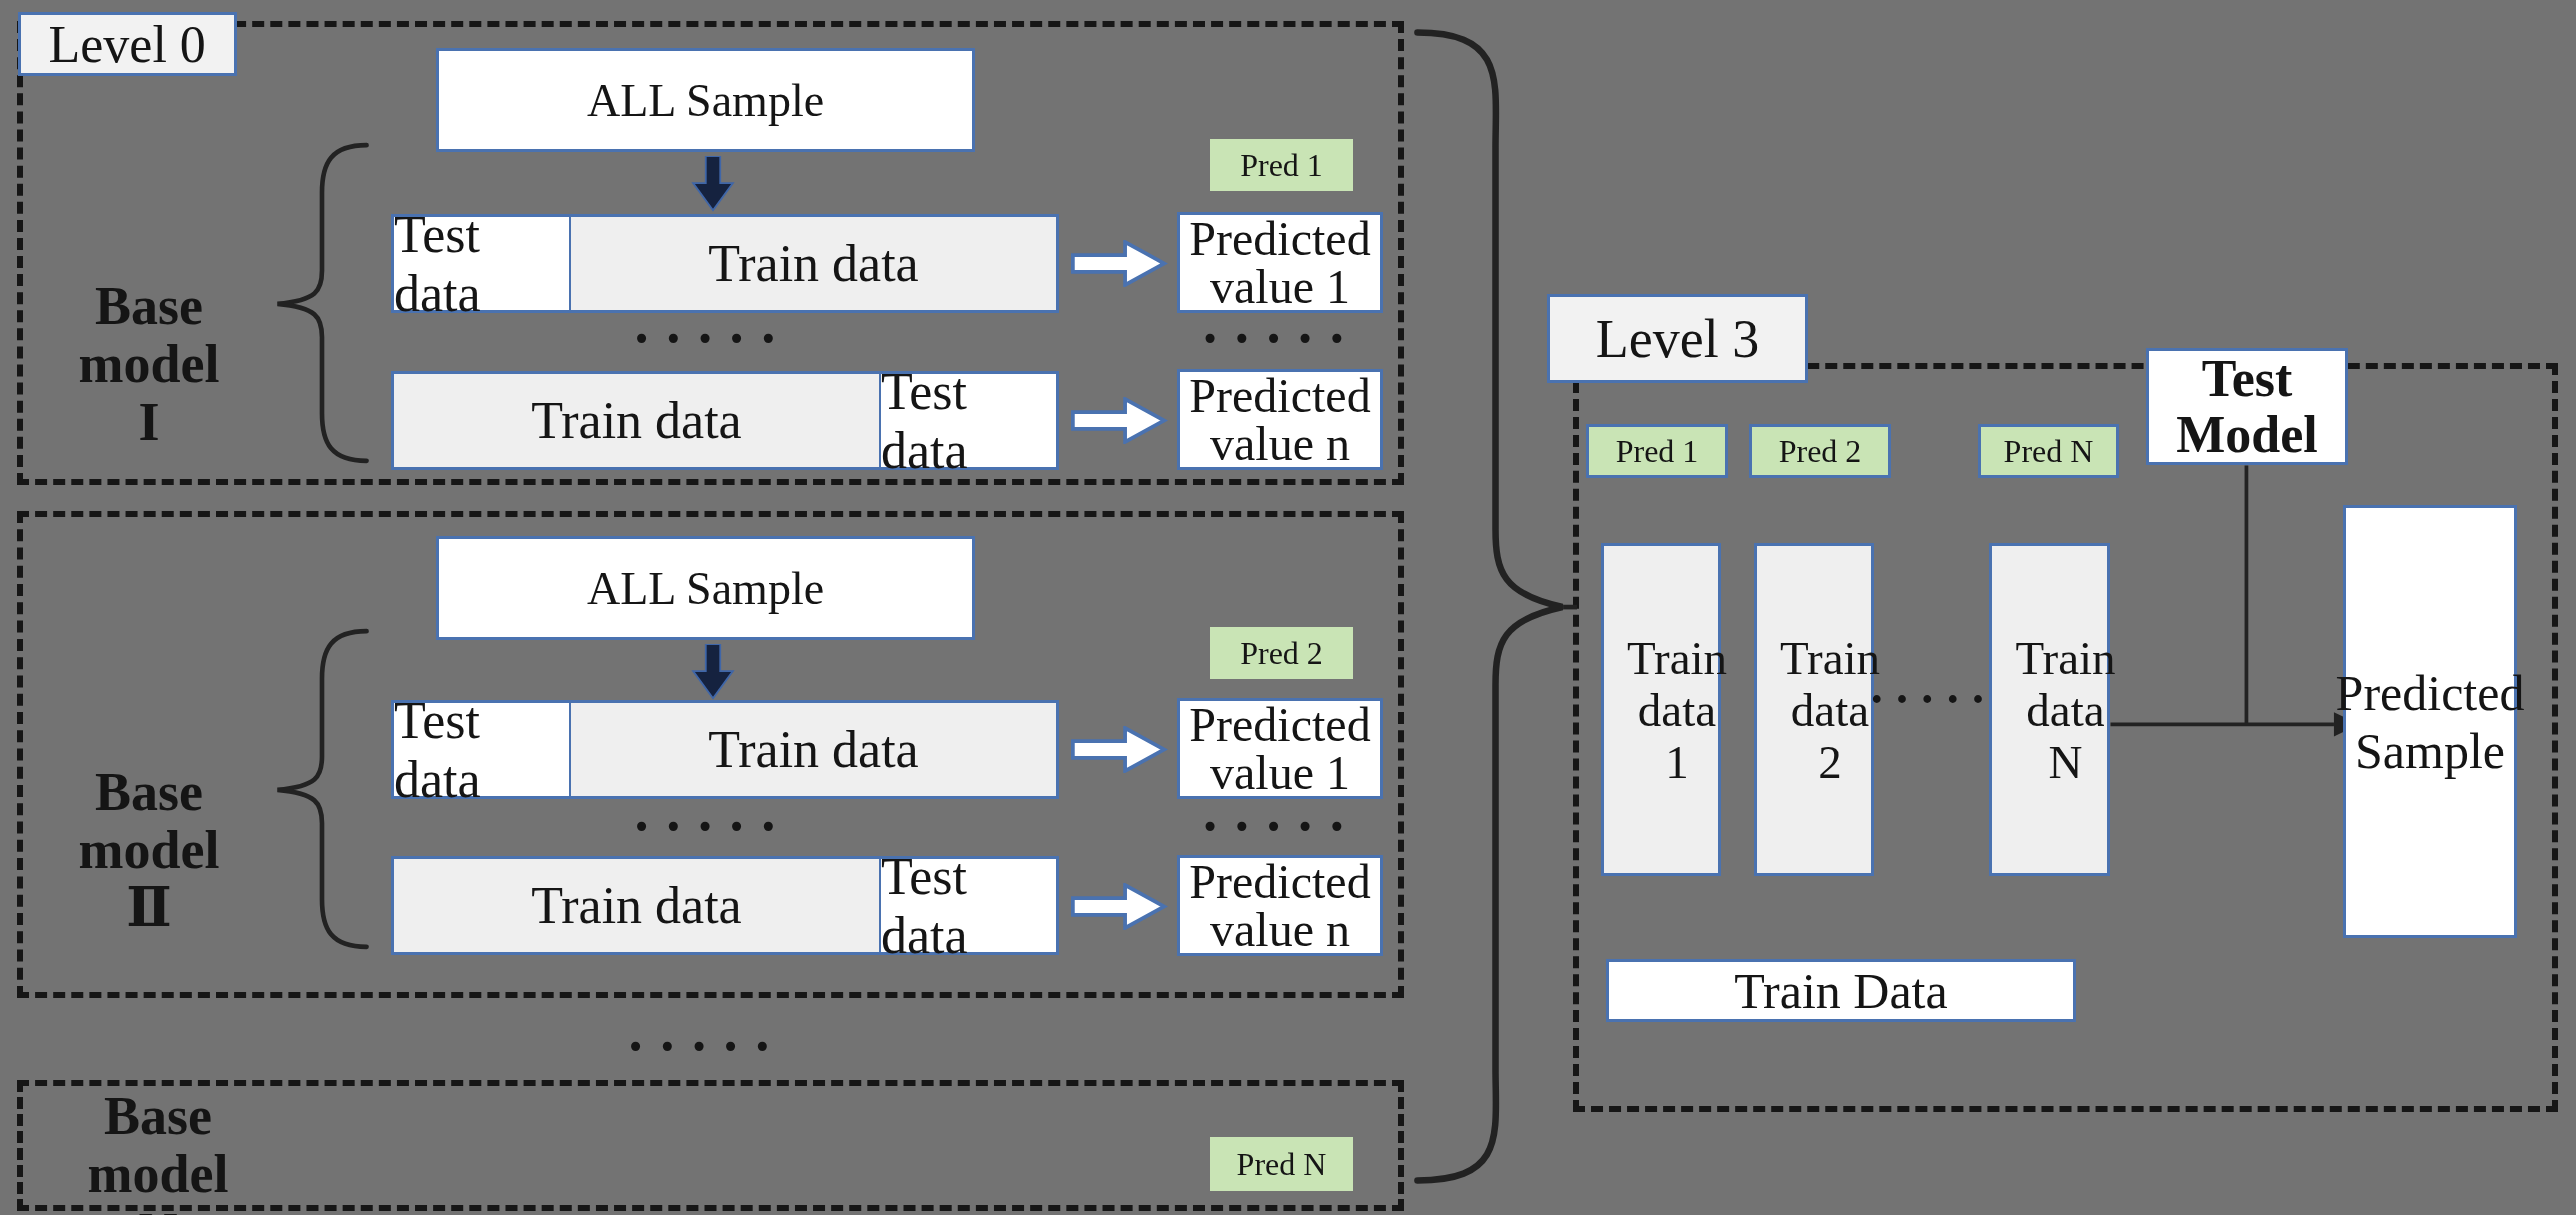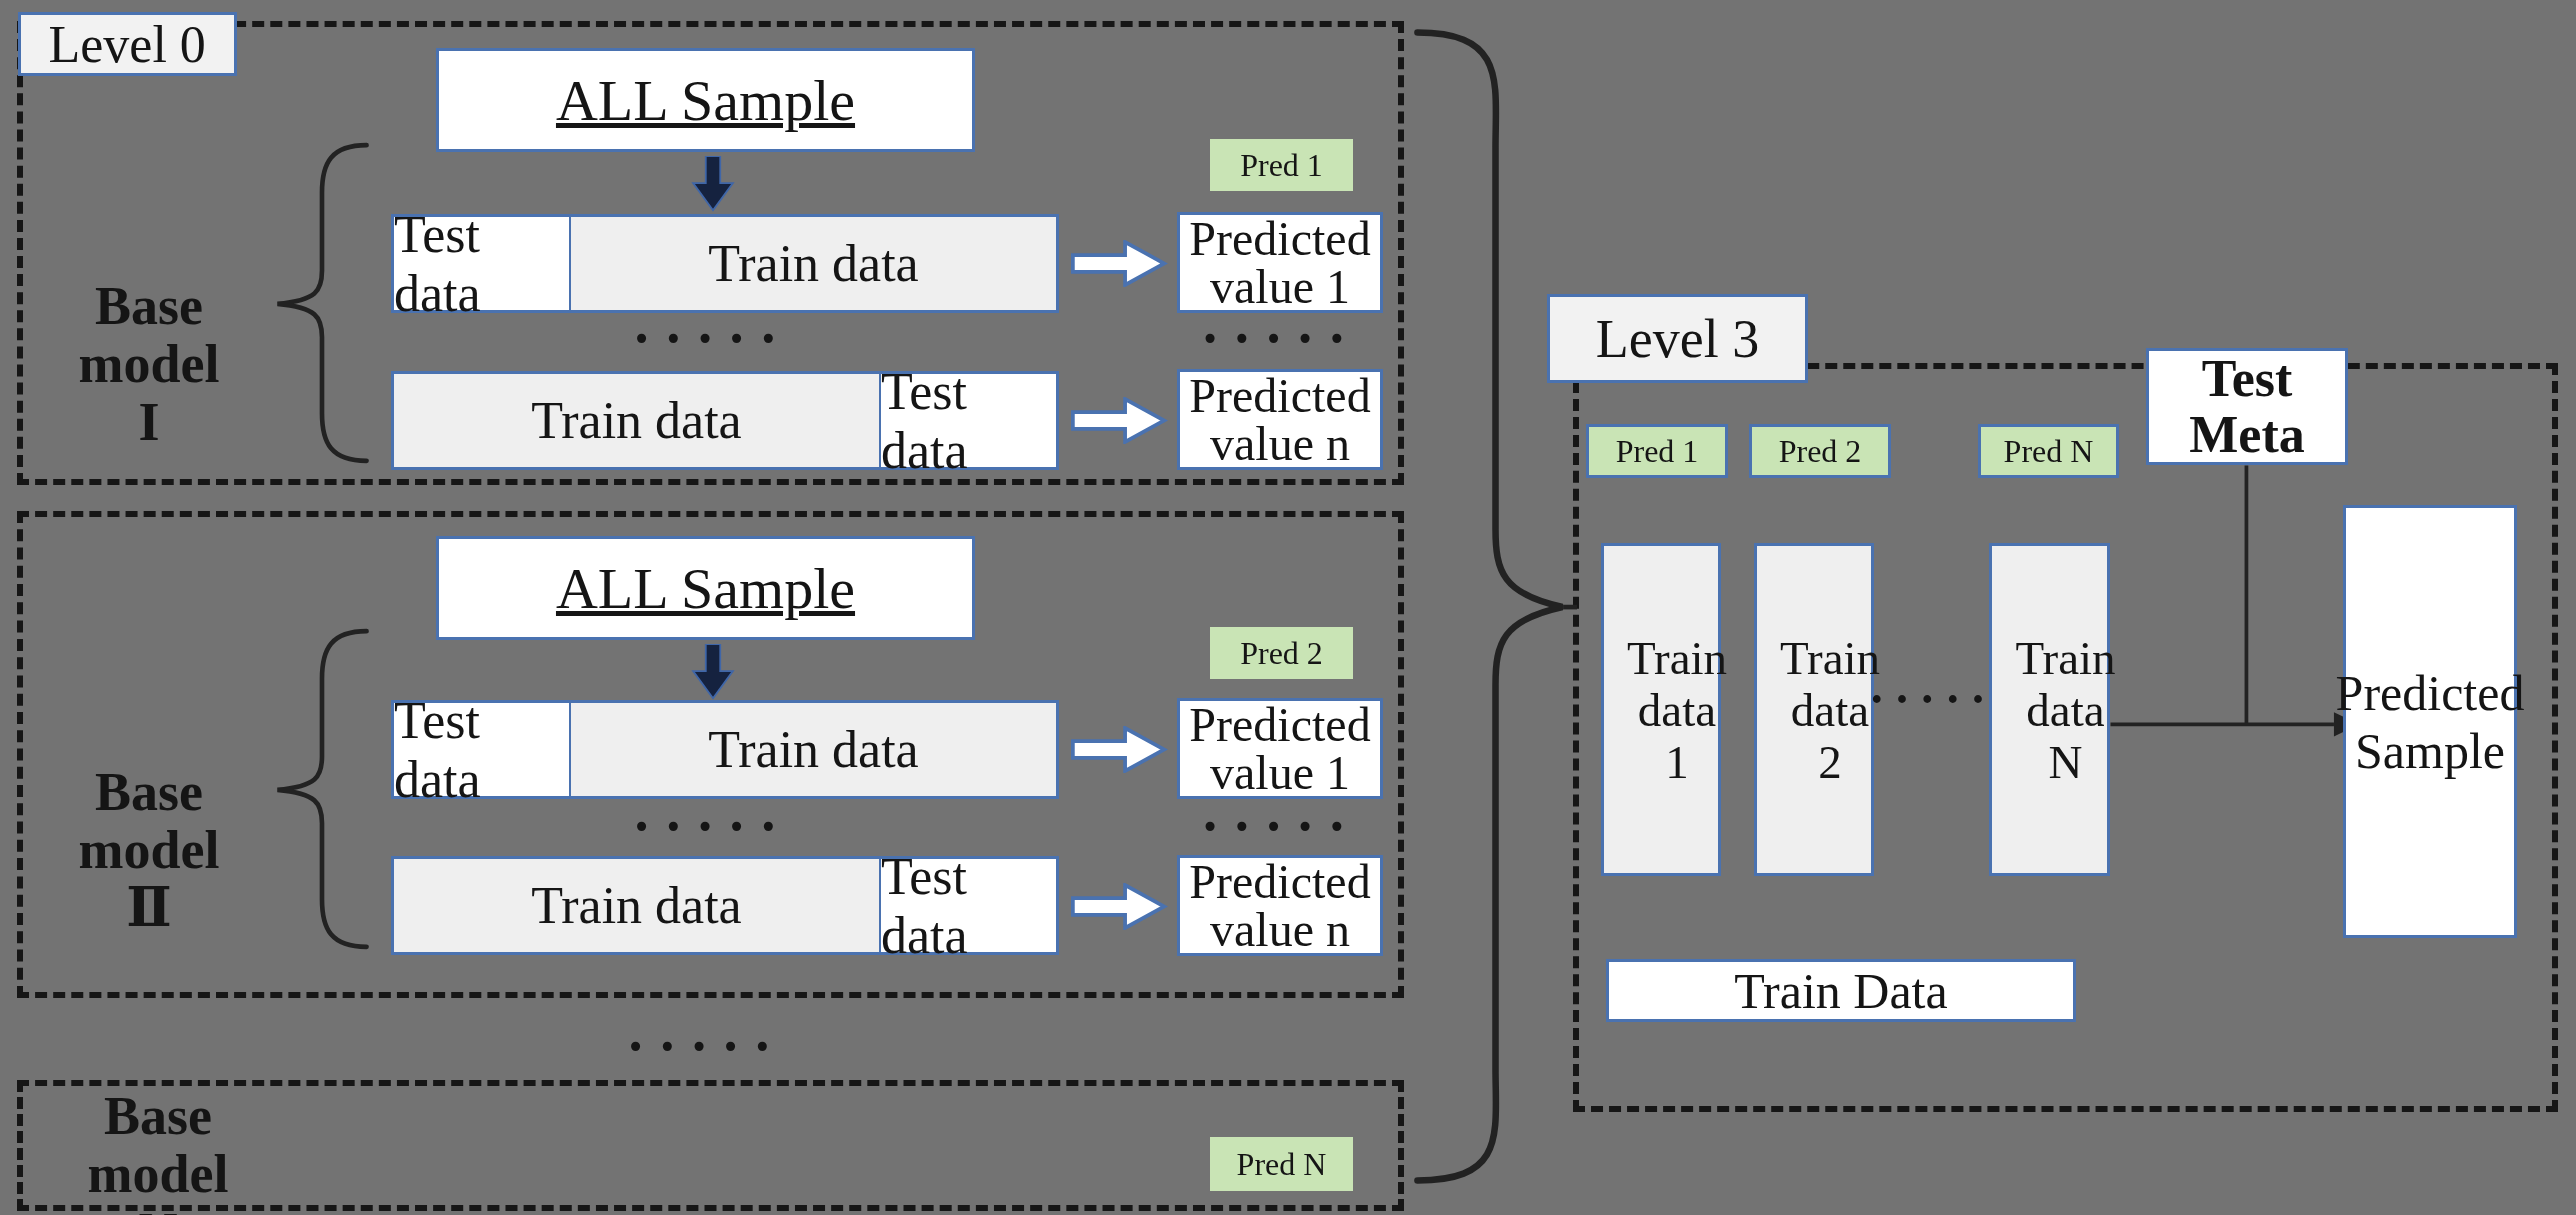--- a/index.html
+++ b/index.html
@@ -16,21 +16,21 @@
   #p1 {left:1573px;top:363px;width:985px;height:749px;}
   
   .box{display:flex;align-items:center;justify-content:center;text-align:center;z-index:10;}
   .blue-border{border:3.7px solid #4a72b0;background:#ffffff;}
   .label-box{background:#f2f2f2;border:3.7px solid #4a72b0;font-size:52px;}
   #lv0{left:17.7px;top:12px;width:219px;height:64px;}
   #lv1{left:1547px;top:294px;width:261px;height:89px;font-size:54px;}
   .green-tag{background:#c9e4b5;font-size:32px;margin-top:24px;}
   .green-tag.bordered{border:3.7px solid #4a72b0;}
   
-  .allsample{font-size:58px;text-decoration:underline;}
+  .allsample{font-size:46px;}
   #as1{left:436px;top:48px;width:539px;height:104px;}
   #as2{left:436px;top:536px;width:539px;height:104px;}
   
   .split-row{display:flex;border:3.7px solid #4a72b0;background:#ffffff;z-index:10;font-size:52px;margin-left:13px;}
   .split-row .cell{display:flex;align-items:center;justify-content:center;height:100%;}
   .cell.gray{background:#efefef;}
   .cell.white{background:#ffffff;}
   .cell.divider-right{border-right:2.8px solid #4a72b0;}
   #rowA1{left:378px;top:214px;width:668px;height:99px;}
   #rowB1{left:378px;top:371px;width:668px;height:99px;}
@@ -193,21 +193,21 @@
   <svg class="svg-abs" id="bigBrace" width="158" height="1161" viewBox="0 0 170 1247">
     <path d="M8,6 C104,6 92,60 92,130 L92,540 C92,586 100,610 164,624 C100,638 92,662 92,708 L92,1120 C92,1190 104,1241 8,1241" fill="none" stroke="#222222" stroke-width="7" stroke-linecap="round"></path>
   </svg>
 
   <div class="abs box green-tag bordered" id="predR1">Pred 1</div>
   <div class="abs box green-tag bordered" id="predR2">Pred 2</div>
   <div class="abs box green-tag bordered" id="predRN">Pred N</div>
 
   <div class="abs box blue-border" id="meta">
     <span>Test</span>
-    <span>Meta</span>
+    <span>Model</span>
   </div>
 
   <div class="abs box train-col" id="tc1">
     <span>Train</span>
     <span>data</span>
     <span>1</span>
   </div>
   <div class="abs box train-col" id="tc2">
     <span>Train</span>
     <span>data</span>

